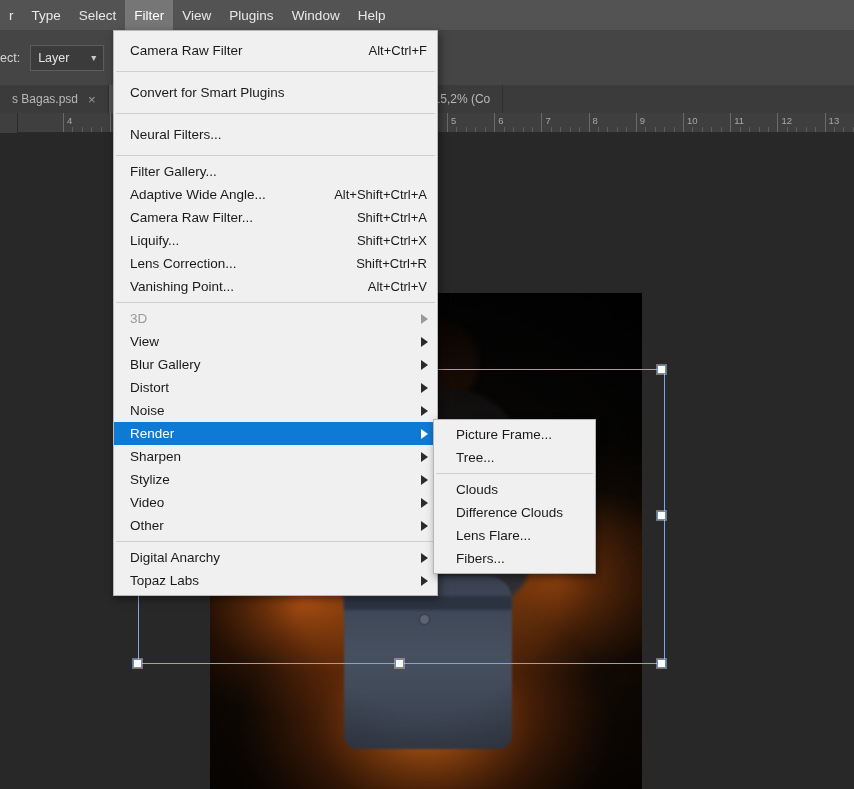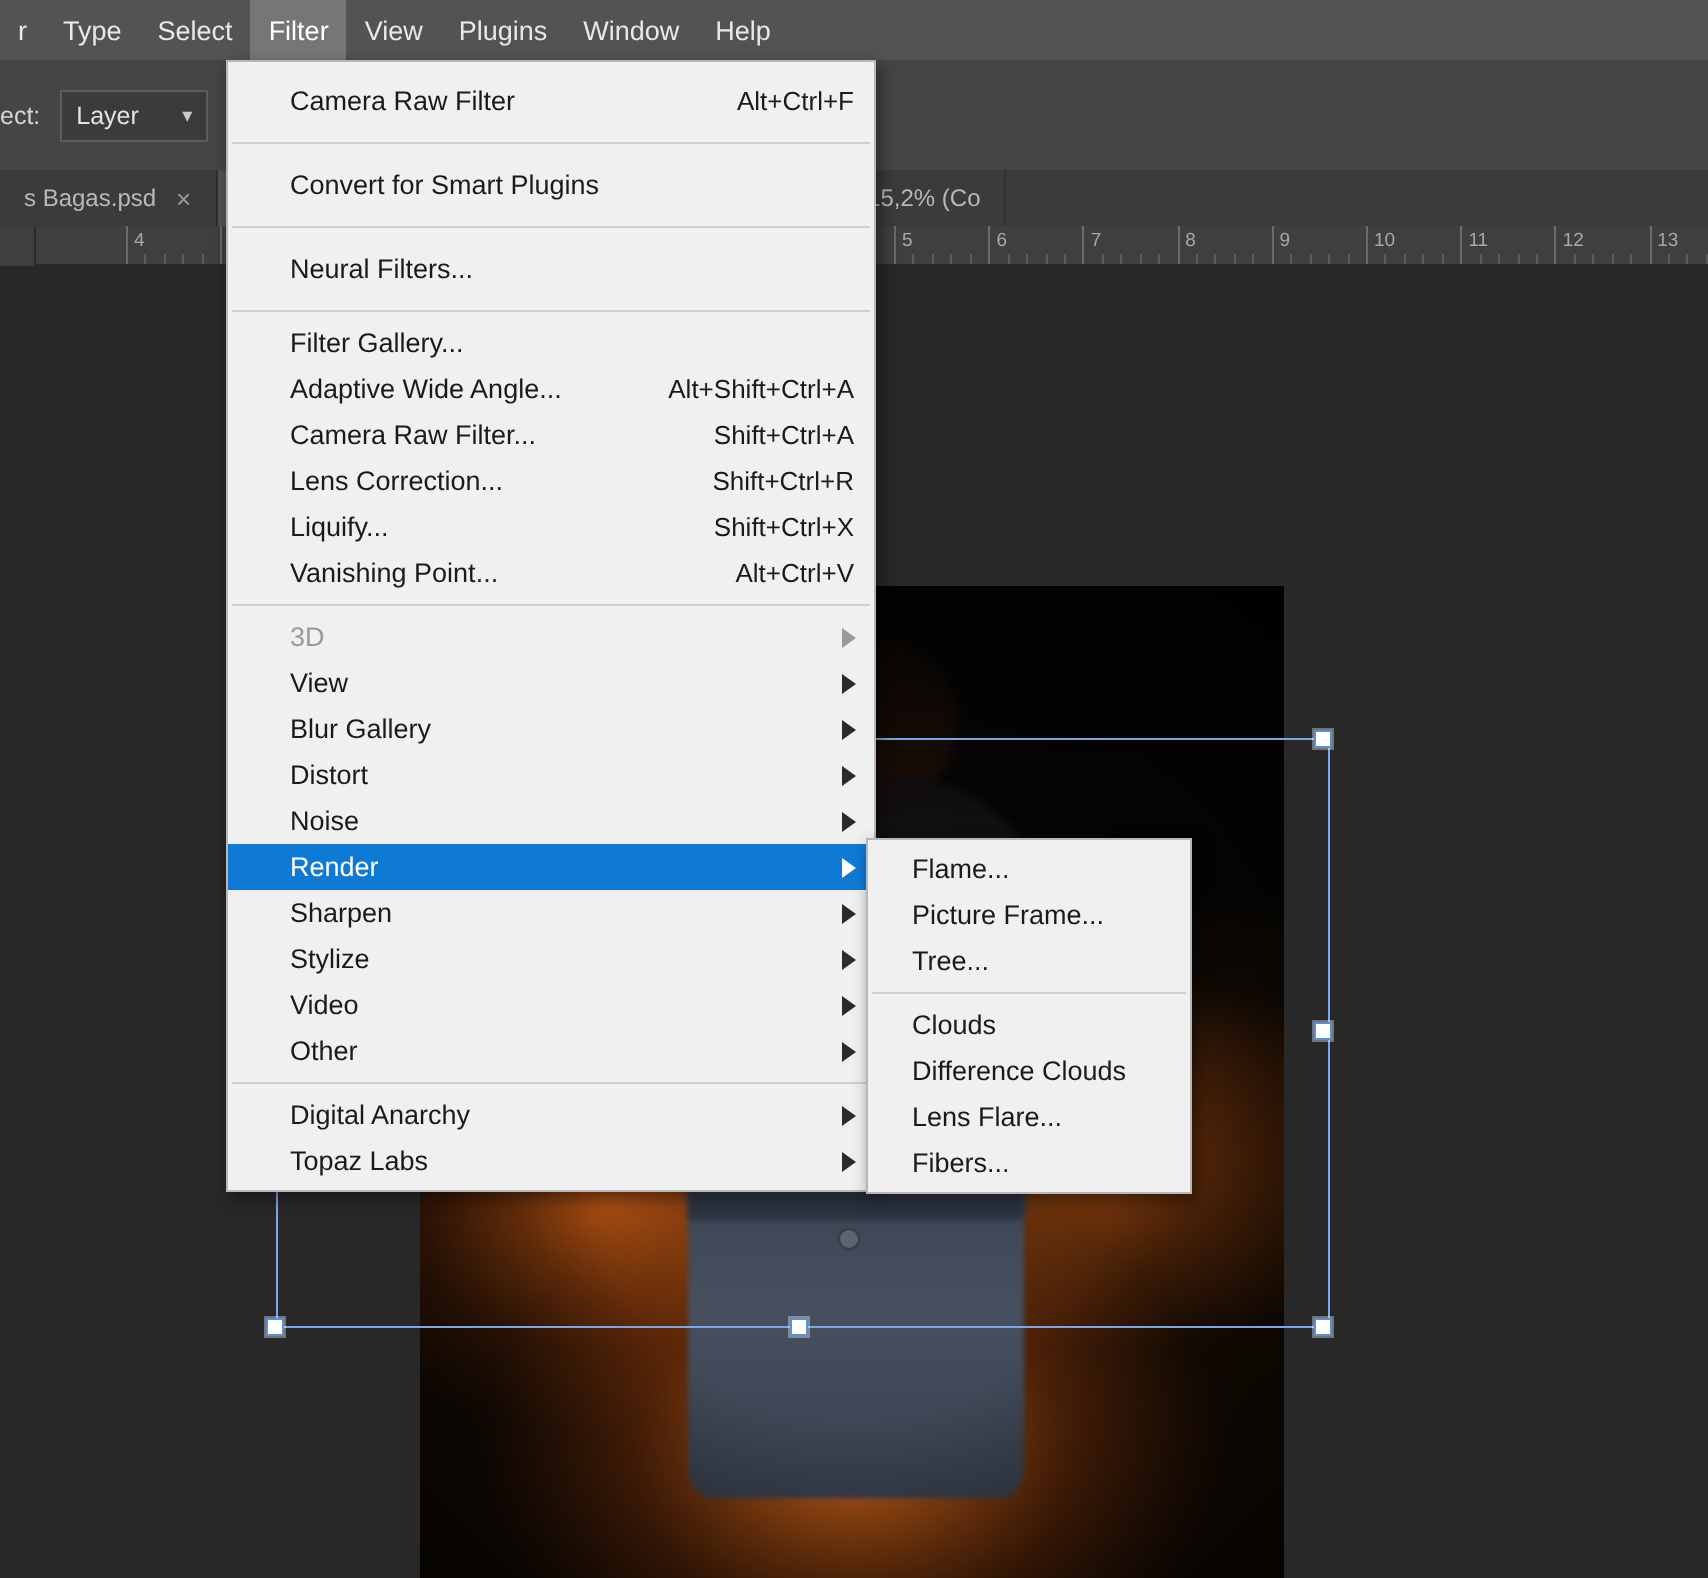--- a/index.html
+++ b/index.html
@@ -147,21 +147,21 @@
     position: absolute;
     background: #f0f0f0;
     border: 1px solid #b7b7b7;
     box-shadow: 2px 3px 8px rgba(0,0,0,.45);
     font-size: 13.5px;
     color: #1a1a1a;
     padding: 3px 0;
   }
   .menu-row {
     position: relative; display: flex; align-items: center;
-    height: 23px; padding: 0 10px 0 31px; white-space: nowrap; text-align: right;
+    height: 23px; padding: 0 10px 0 16px; white-space: nowrap; text-align: right;
   }
   .menu-row.tall { height: 33px; }
   .menu-row .label { flex: 0 0 auto; }
   .menu-row .accel {
     margin-left: auto; padding-left: 28px;
     color: #1a1a1a; font-size: 13px;
   }
   .menu-row.disabled .label { color: #9a9a9a; }
   .menu-row.disabled .arrow { border-left-color: #9a9a9a; }
   .menu-row.highlight { background: #0f7ad4; color: #fff; }
@@ -376,28 +376,28 @@
       </div>
       <div class="menu-row">
         <span class="label">Adaptive Wide Angle...</span>
         <span class="accel">Alt+Shift+Ctrl+A</span>
       </div>
       <div class="menu-row">
         <span class="label">Camera Raw Filter...</span>
         <span class="accel">Shift+Ctrl+A</span>
       </div>
       <div class="menu-row">
+        <span class="label">Liquify...</span>
+        <span class="accel">Shift+Ctrl+X</span>
+      </div>
+      <div class="menu-row">
         <span class="label">Lens Correction...</span>
         <span class="accel">Shift+Ctrl+R</span>
       </div>
       <div class="menu-row">
-        <span class="label">Liquify...</span>
-        <span class="accel">Shift+Ctrl+X</span>
-      </div>
-      <div class="menu-row">
         <span class="label">Vanishing Point...</span>
         <span class="accel">Alt+Ctrl+V</span>
       </div>
       <div class="menu-sep"></div>
       <div class="menu-row disabled">
         <span class="label">3D</span>
         <span class="arrow"></span>
       </div>
       <div class="menu-row">
         <span class="label">View</span>
@@ -441,23 +441,20 @@
         <span class="arrow"></span>
       </div>
       <div class="menu-row">
         <span class="label">Topaz Labs</span>
         <span class="arrow"></span>
       </div>
     </div>
 
   <div class="menu" id="render-submenu">
       <div class="menu-row">
-        <span class="label">Flame...</span>
-      </div>
-      <div class="menu-row">
         <span class="label">Picture Frame...</span>
       </div>
       <div class="menu-row">
         <span class="label">Tree...</span>
       </div>
       <div class="menu-sep"></div>
       <div class="menu-row">
         <span class="label">Clouds</span>
       </div>
       <div class="menu-row">

